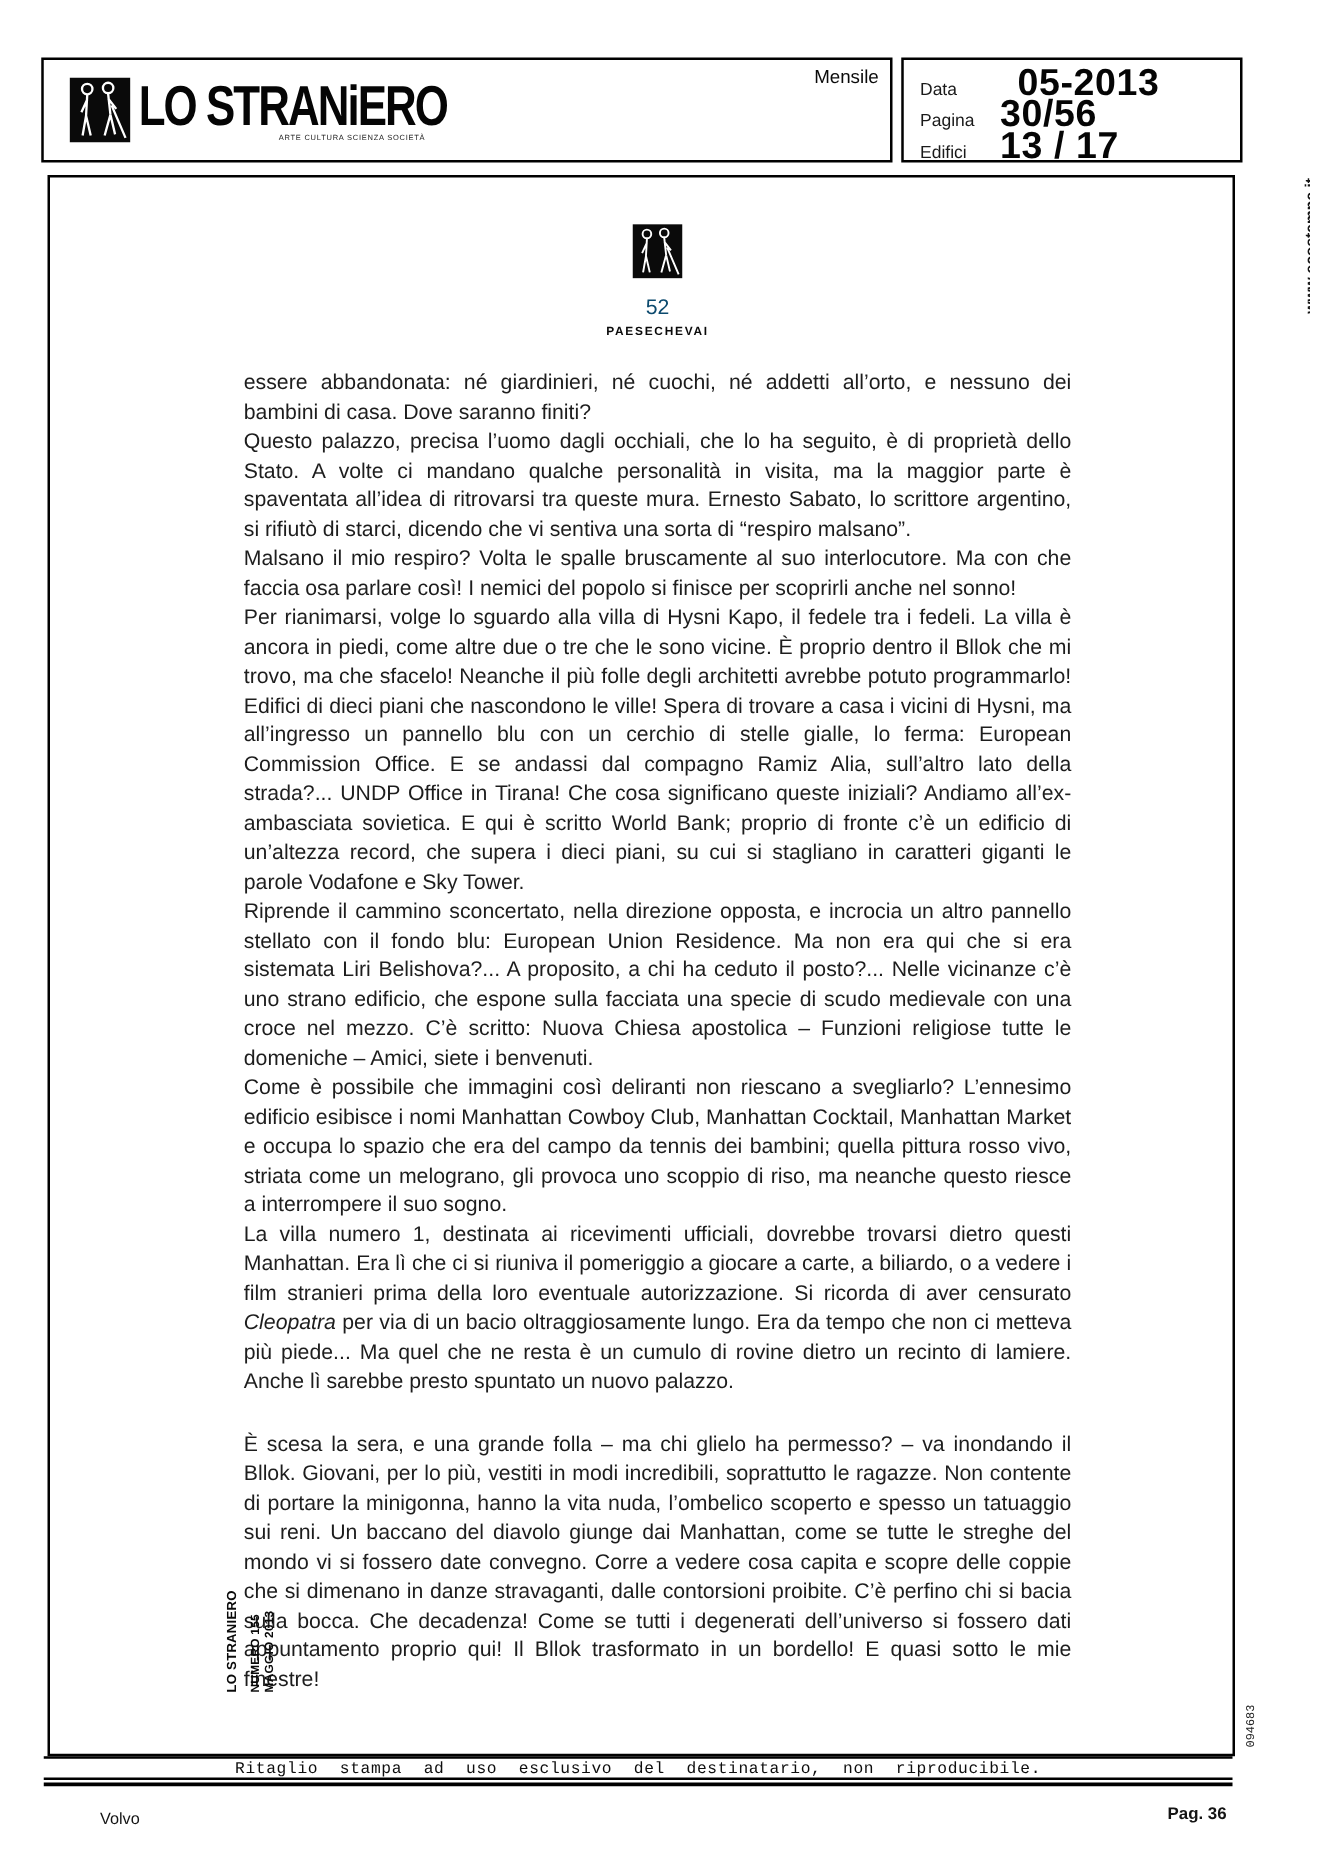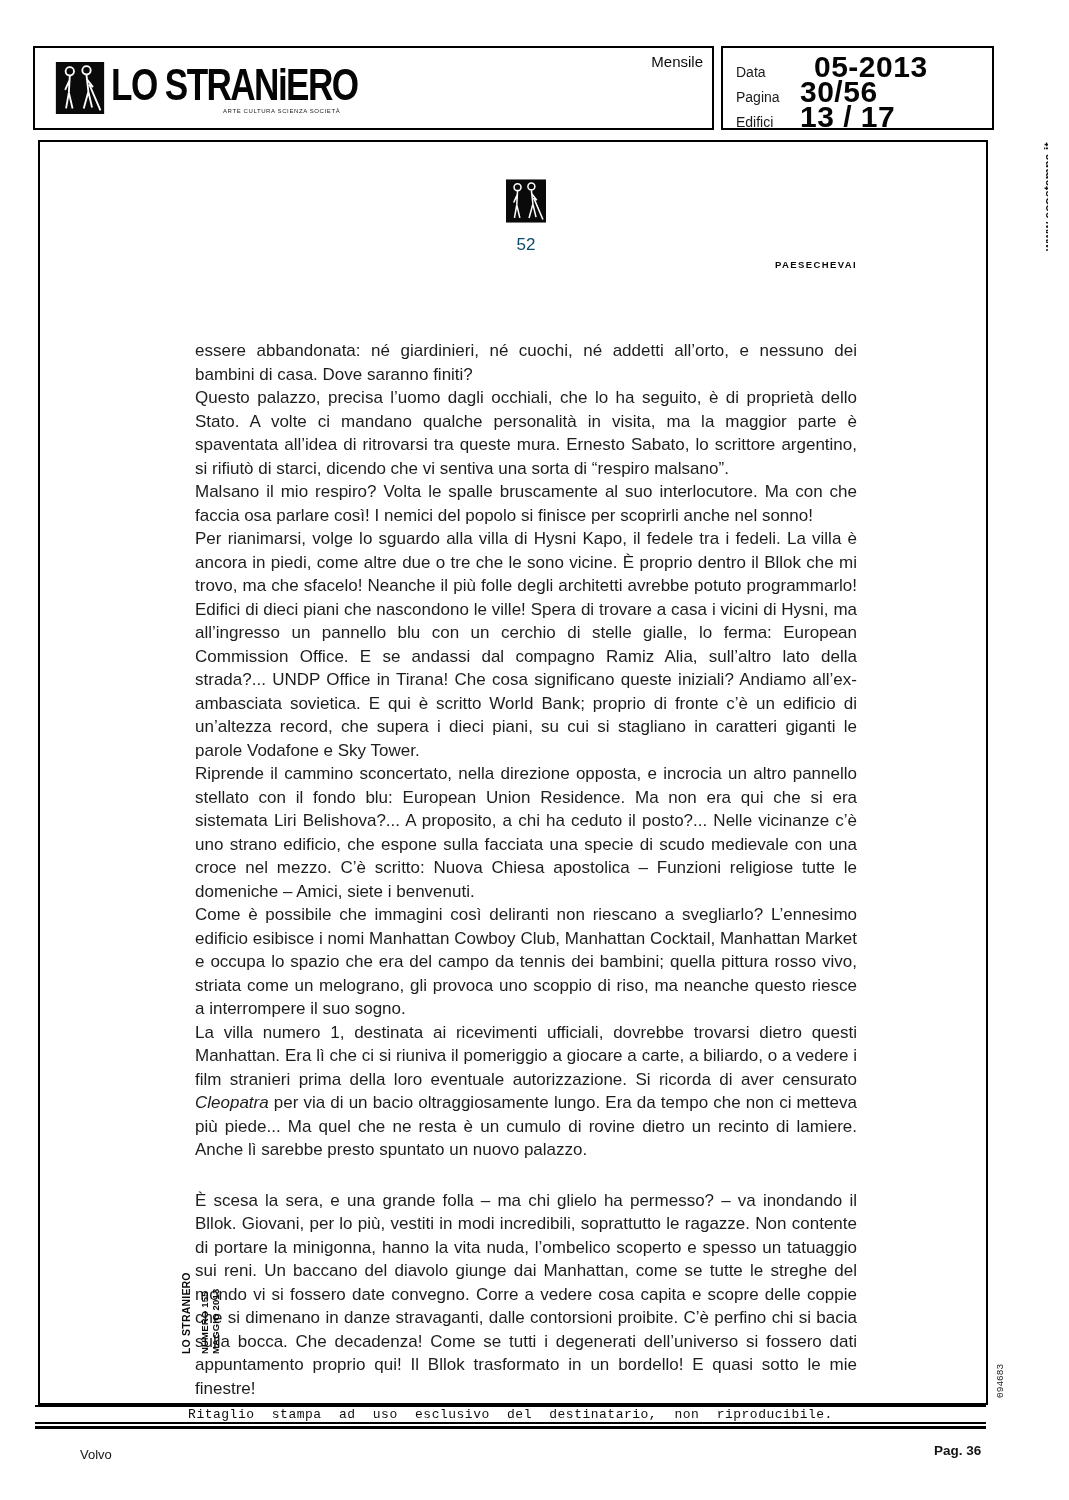--- a/index.html
+++ b/index.html
@@ -23,24 +23,24 @@
   .meta-row{display:flex;align-items:baseline;height:25px;}
   .meta-label{width:64px;font-size:14px;color:#1a1a1a;}
   .meta-value{font-size:30px;font-weight:700;letter-spacing:0.5px;color:#050505;}
   .meta-value.date{margin-left:14px;}
 
   
   .box-main{left:38px;top:140px;width:950px;height:1265px;}
   .section-head{position:absolute;left:155px;top:34px;width:662px;text-align:center;}
   .section-icon{width:40px;height:50px;}
   .section-number{font-size:17px;margin-top:5px;color:#0c4a6e;}
-  .section-title{font-size:9.5px;font-weight:700;letter-spacing:1.4px;margin-top:4px;color:#0a0a0a;text-align:right;}
+  .section-title{font-size:9.5px;font-weight:700;letter-spacing:1.4px;margin-top:4px;color:#0a0a0a;}
 
   .article{position:absolute;left:155px;top:152px;width:662px;
-           font-size:17px;line-height:23.5px;text-align:justify;color:#1d1d1d;margin-top:45px;}
+           font-size:17px;line-height:23.5px;text-align:justify;color:#1d1d1d;}
   .article p{margin:0;}
   .article p.gap-before{margin-top:27px;}
   .article i{font-style:italic;}
 
   
   .rot-wrap{position:absolute;}
   .rot-inner{position:absolute;transform:rotate(-90deg);white-space:nowrap;}
 
   .imprint-wrap{left:180px;top:1288px;width:46px;height:66px;}
   .imprint-inner{width:66px;height:46px;left:-10px;top:10px;}

